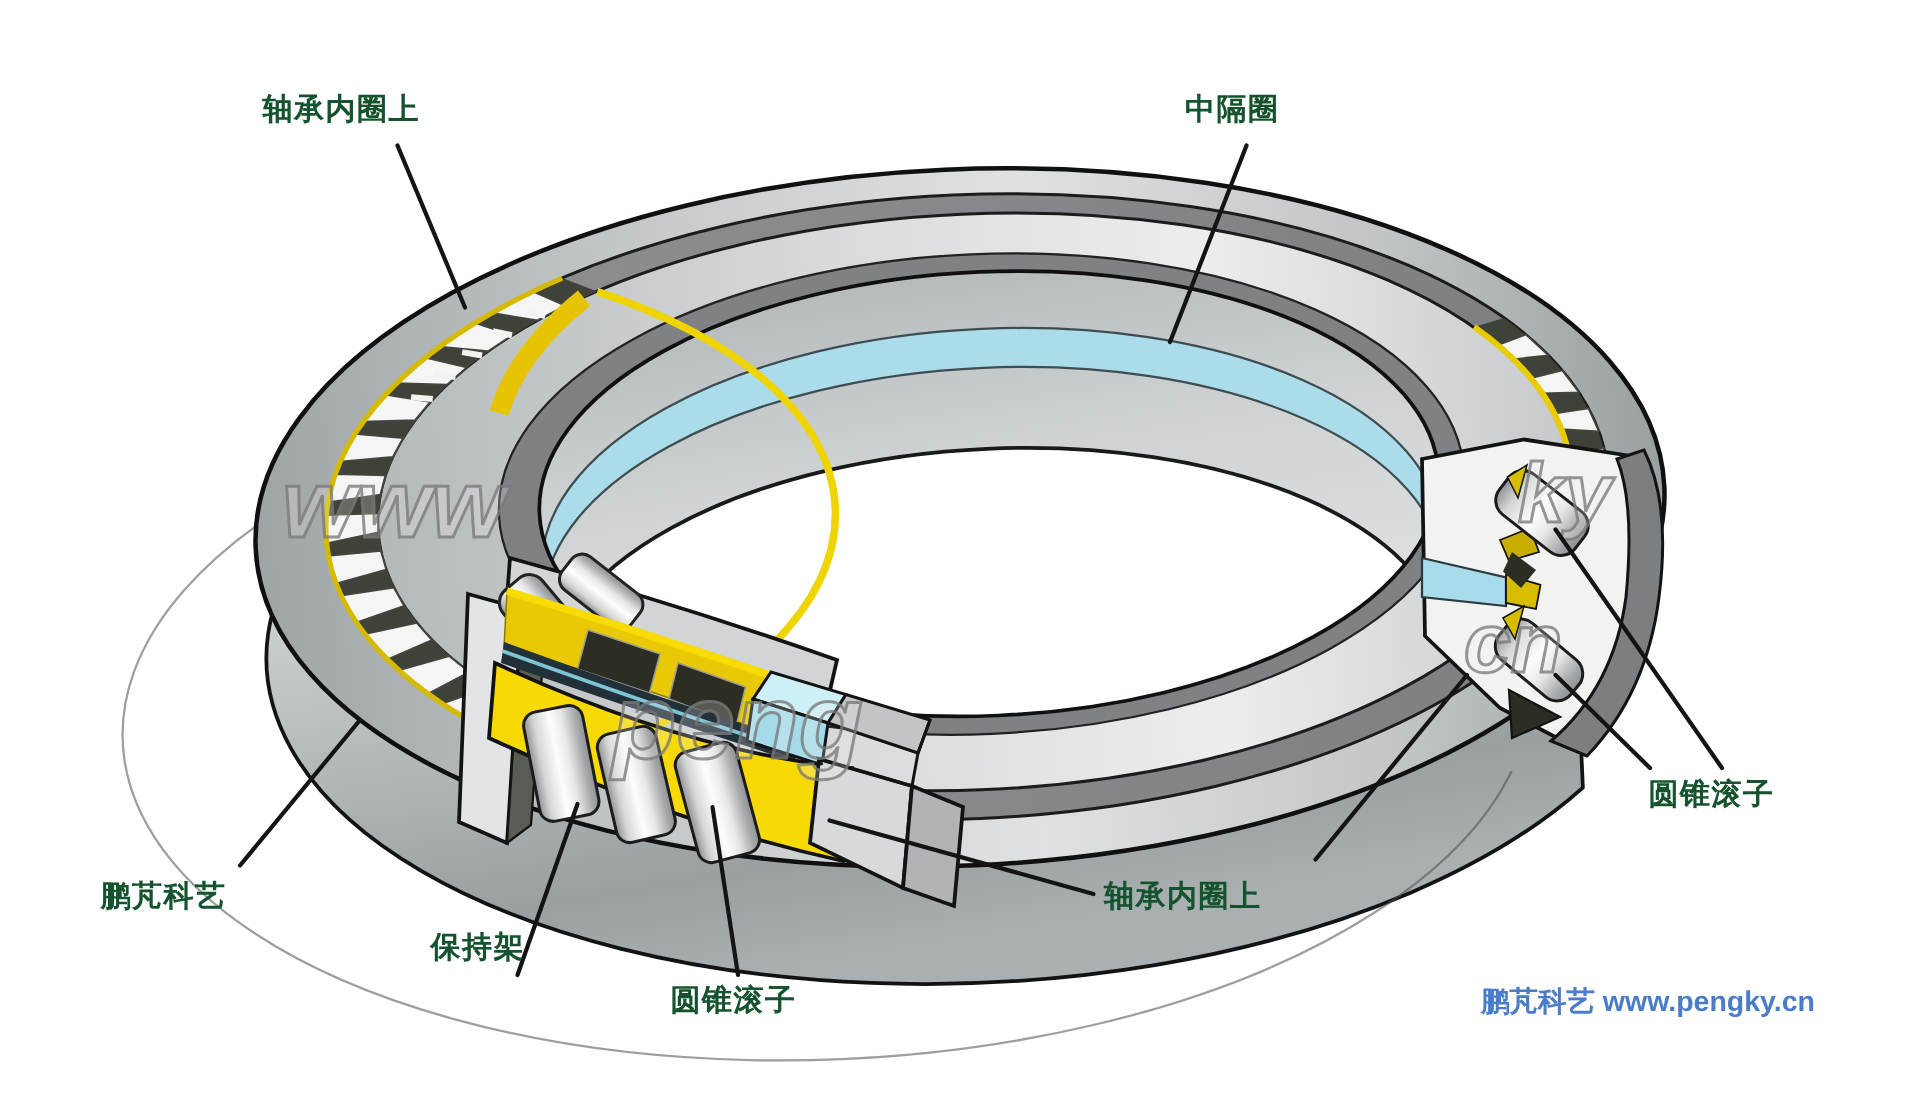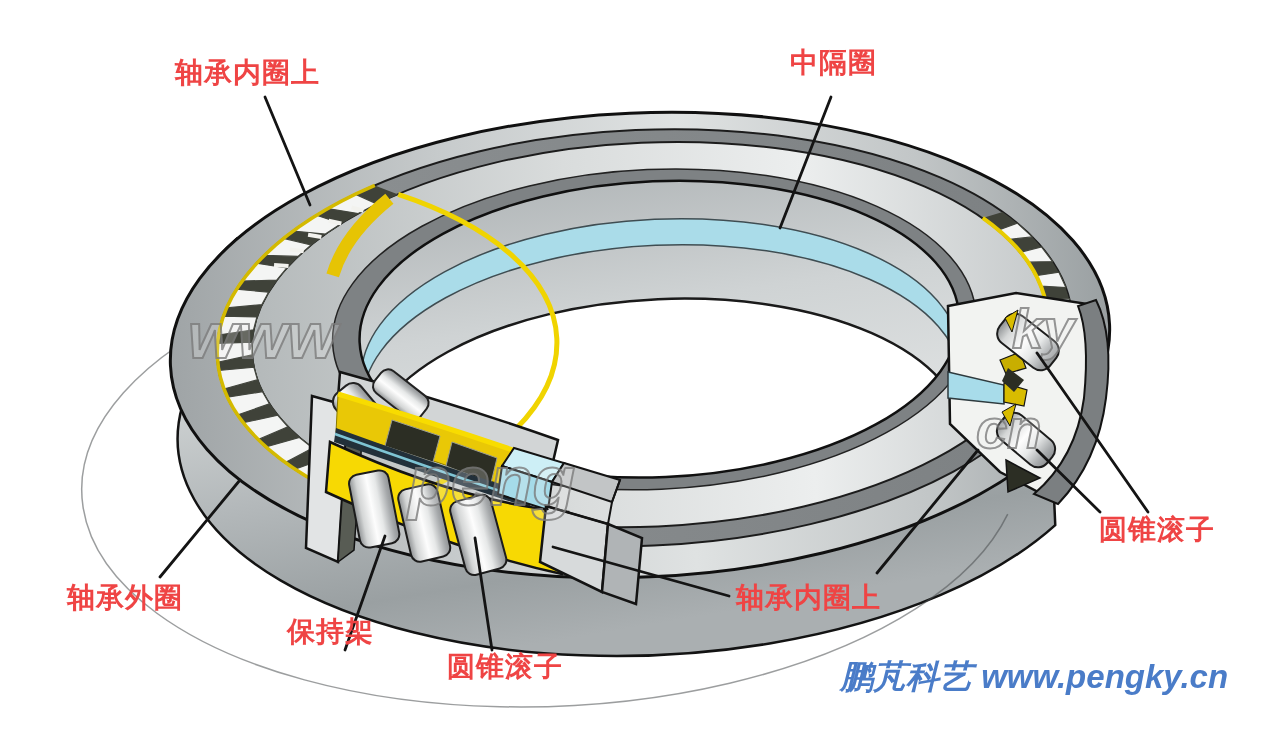--- a/index.html
+++ b/index.html
@@ -10,26 +10,26 @@
     --outline:#141414;
     --wm-blue:#4a7cc8;
   }
   html,body{margin:0;padding:0;background:#ffffff;}
   #stage{
     position:relative;width:1280px;height:737px;background:#ffffff;overflow:hidden;
     font-family:"Liberation Sans",sans-serif;
   }
   #drawing{position:absolute;left:0;top:0;}
   .label{
-    position:absolute;font-weight:bold;font-size:28px;line-height:30px;color:#ef4444;
+    position:absolute;font-weight:bold;font-size:20px;line-height:30px;color:#14532d;
     white-space:nowrap;letter-spacing:1px;
   }
   .site-credit{
     position:absolute;left:840px;top:655px;width:370px;text-align:right;
-    font-style:italic;font-weight:bold;font-size:33px;color:var(--wm-blue);
+    font-weight:bold;font-size:19px;color:var(--wm-blue);
     white-space:nowrap;
   }
   .wm{opacity:.8;}
 </style>
 </head>
 <body>
 
 <div id="stage">
 
 <svg id="drawing" width="1280" height="737" viewBox="0 0 1280 737">
@@ -213,22 +213,22 @@
     <line x1="385" y1="536" x2="345" y2="650"></line>
     <line x1="475" y1="538" x2="492" y2="650"></line>
     <line x1="553" y1="547" x2="729" y2="596"></line>
     <line x1="978" y1="450" x2="877" y2="573"></line>
     <line x1="1037" y1="353" x2="1148" y2="512"></line>
     <line x1="1037" y1="450" x2="1100" y2="512"></line>
   </g>
 </svg>
 
 <div class="label" style="left:175px;top:58px">轴承内圈上</div>
-<div class="label" style="left:790px;top:48px">中隔圈</div>
-<div class="label" style="left:67px;top:583px">轴承外圈</div>
+<div class="label" style="left:790px;top:58px">中隔圈</div>
+<div class="label" style="left:67px;top:583px">鹏芃科艺</div>
 <div class="label" style="left:287px;top:617px">保持架</div>
 <div class="label" style="left:447px;top:652px">圆锥滚子</div>
 <div class="label" style="left:736px;top:583px">轴承内圈上</div>
 <div class="label" style="left:1099px;top:515px">圆锥滚子</div>
 
 <div class="site-credit">鹏芃科艺 www.pengky.cn</div>
 
 </div>
 
 </body></html>

